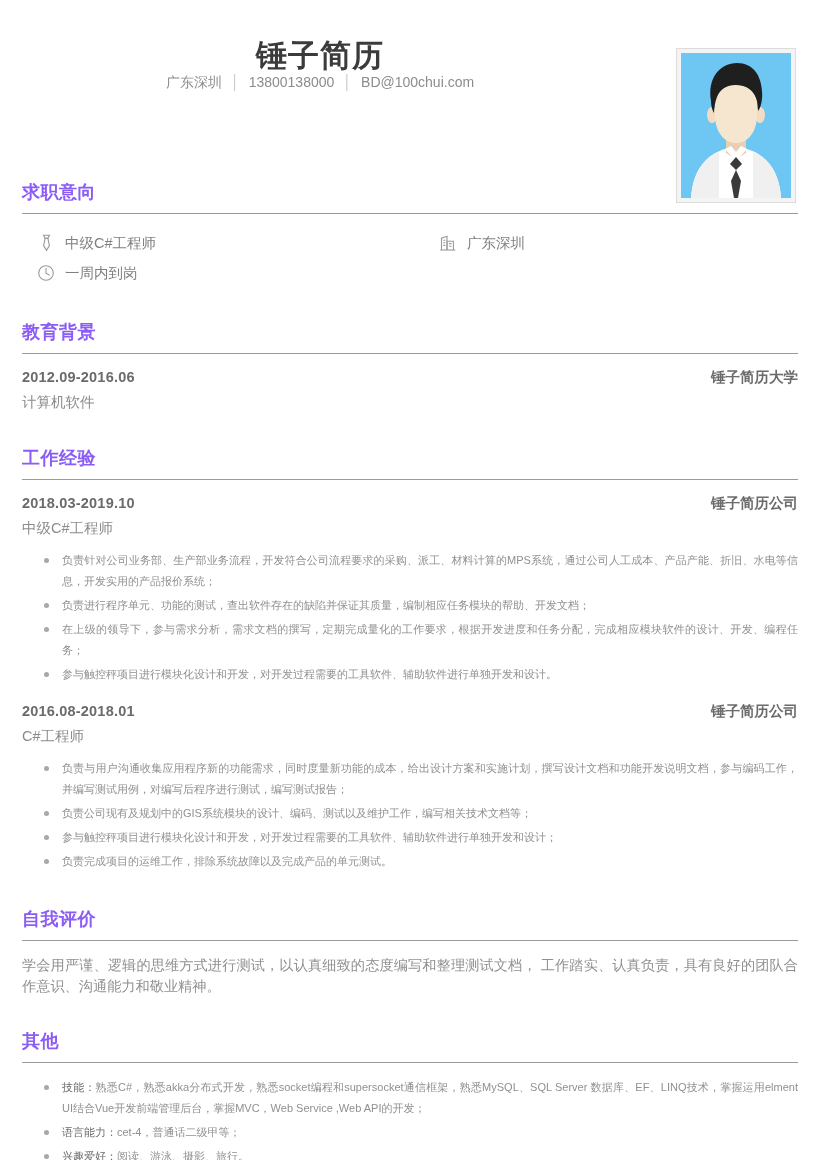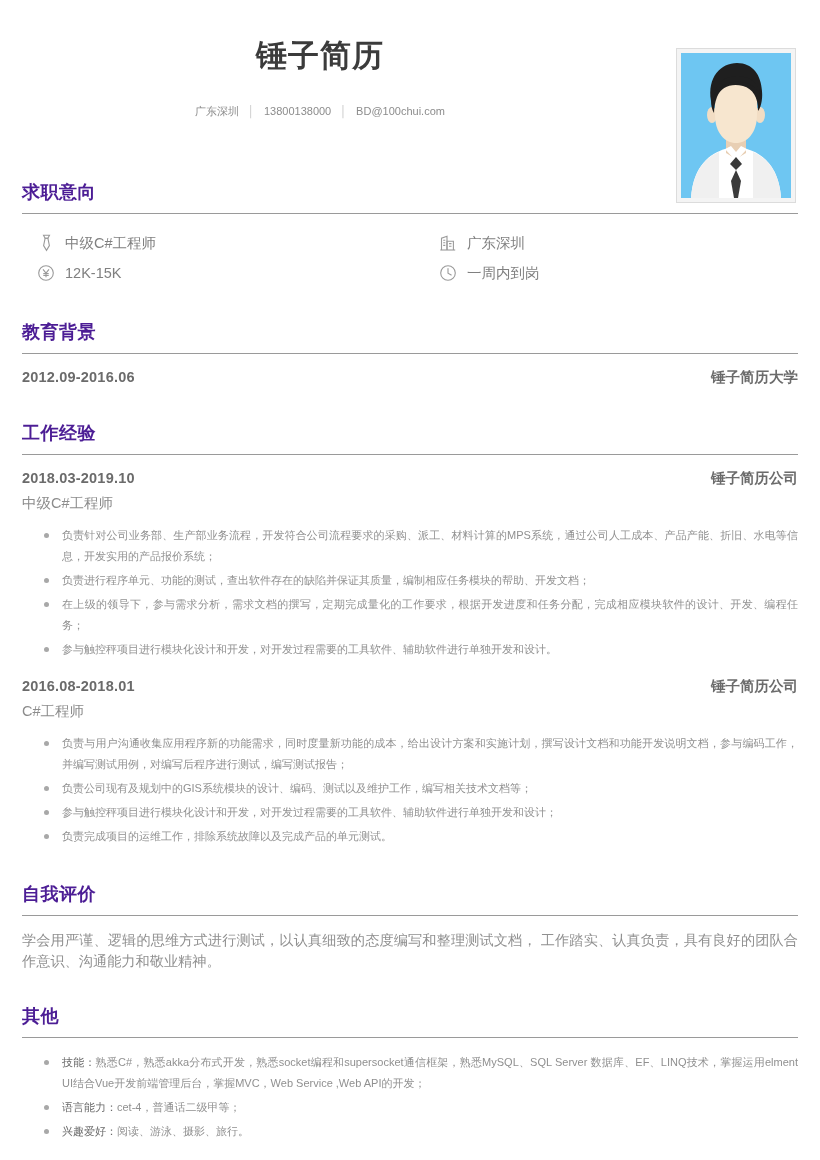--- a/index.html
+++ b/index.html
@@ -37,22 +37,21 @@
   .resume-title {
     font-size: 31px;
     font-weight: bold;
     color: #3b3b3b;
     letter-spacing: 1px;
     line-height: 1.2;
     margin: 0;
     padding-top: 3px;
   }
   .contact-line {
-    margin-top: 30px;
-    font-size: 11px;
+    font-size: 14px;
     color: #8c8c8c;
     white-space: nowrap;
   }
   .contact-sep {
     display: inline-block;
     color: #c6c6c6;
     padding: 0 9px;
     font-weight: 300;
     transform: translateY(0px);
   }
@@ -76,21 +75,21 @@
   }
 
   
   .section {
     padding: 0 22px;
     box-sizing: border-box;
   }
   .section-title {
     font-size: 18px;
     font-weight: bold;
-    color: #4c1d95;
+    color: #8b5cf6;
     letter-spacing: 0.5px;
     margin: 0;
     padding-bottom: 9px;
   }
   .section-rule {
     border: 0;
     border-top: 1px solid #9a9a9a;
     margin: 0 0 14px 0;
   }
 
@@ -254,30 +253,20 @@
             <path d="M2.5 16 V4.2 L8 2.2 V16"></path>
             <path d="M8 16 V7.2 L14.4 7.2 V16"></path>
             <path d="M1.3 16 H16.2"></path>
             <path d="M4.2 6.2 h2.1 M4.2 8.8 h2.1 M4.2 11.4 h2.1"></path>
             <path d="M10 9.6 h2.5 M10 12.2 h2.5"></path>
           </svg>
         </span>
         <span class="intent-text">广东深圳</span>
       </div>
 
-      <div class="intent-item">
-        <span class="intent-icon">
-          <svg width="18" height="18" viewBox="0 0 18 18" fill="none" stroke="#9a9a9a" stroke-width="1.1">
-            <circle cx="9" cy="9" r="7.3"></circle>
-            <path d="M6 5.3 L9 9.2 L12 5.3"></path>
-            <path d="M6.3 9.6 h5.4 M6.3 11.5 h5.4 M9 9.2 V13.3"></path>
-          </svg>
-        </span>
-        <span class="intent-text">12K-15K</span>
-      </div>
 
       <div class="intent-item">
         <span class="intent-icon">
           <svg width="18" height="18" viewBox="0 0 18 18" fill="none" stroke="#9a9a9a" stroke-width="1.1">
             <circle cx="9" cy="9" r="7.3"></circle>
             <path d="M9 4.6 V9.2 L12.2 11" stroke-linecap="round"></path>
           </svg>
         </span>
         <span class="intent-text">一周内到岗</span>
       </div>
@@ -289,20 +278,21 @@
 
   <div class="section">
     <div class="section-title">教育背景</div>
     <hr class="section-rule">
 
     <div class="entry">
       <div class="entry-head">
         <span class="entry-date">2012.09-2016.06</span>
         <span class="entry-org">锤子简历大学</span>
       </div>
+      <div class="entry-sub">计算机软件</div>
     </div>
   </div>
 
   <div class="sp-32"></div>
 
   <div class="section">
     <div class="section-title">工作经验</div>
     <hr class="section-rule">
 
     <div class="entry">

